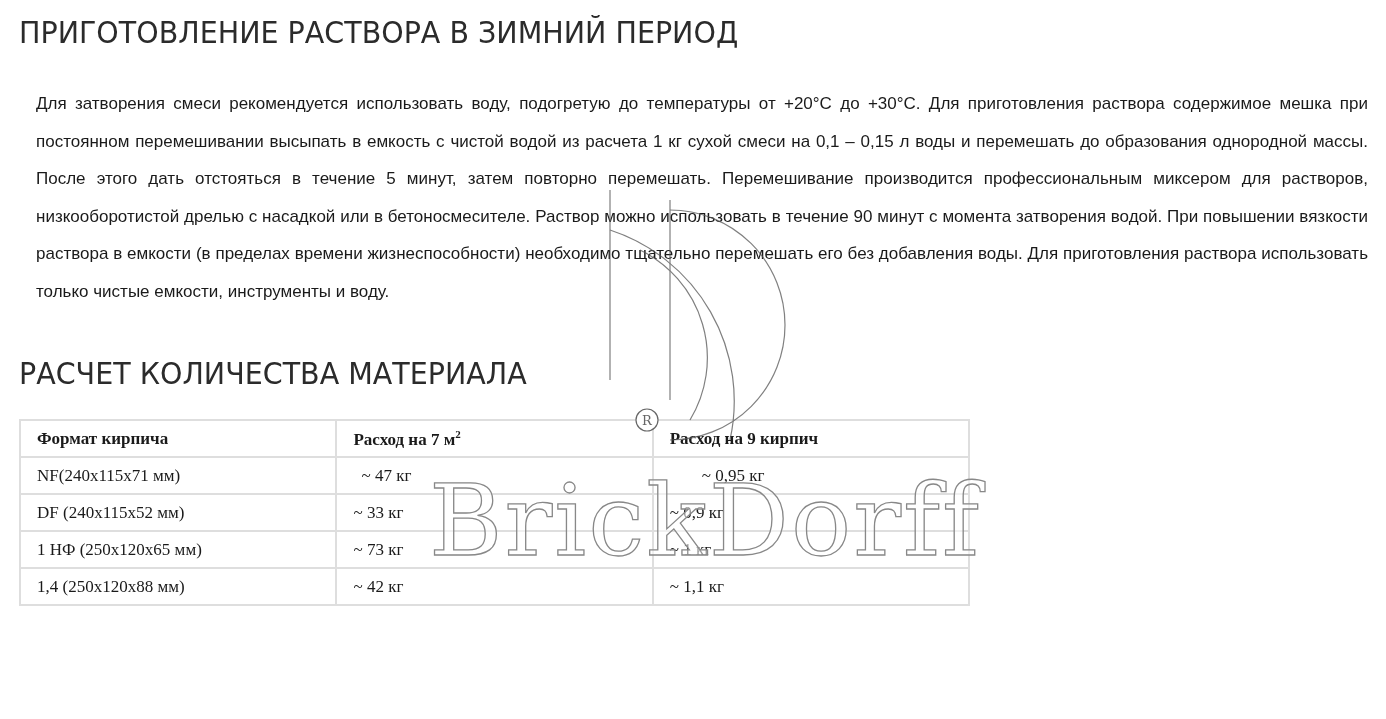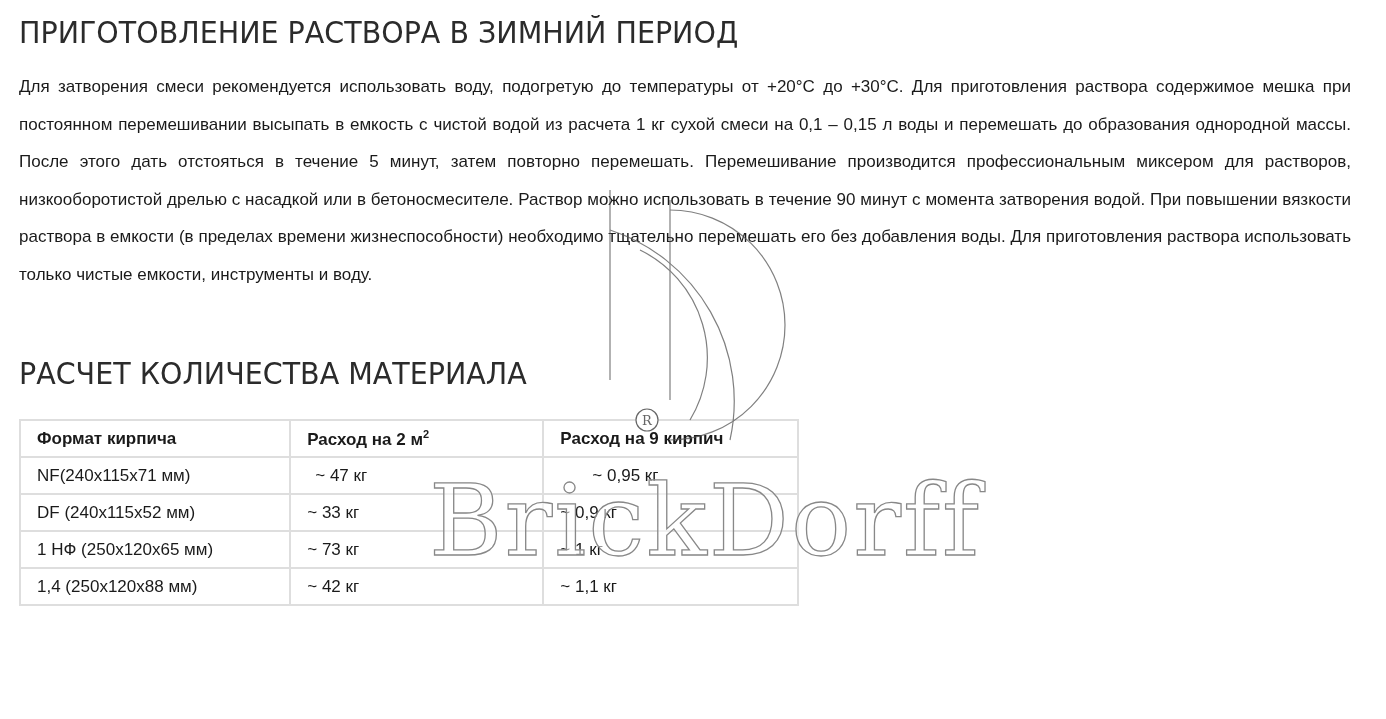--- a/index.html
+++ b/index.html
@@ -11,29 +11,29 @@
     .content { position: absolute; left: 19px; top: 0; width: 1332px; }
     h2.section-title {
       margin: 0; font-weight: normal; font-size: 31px; letter-spacing: 0px;
       color: #2b2b2b; line-height: 1;
       font-family: "DejaVu Sans", sans-serif;
       transform: scaleX(0.92); transform-origin: left center;
     }
     #title-1 { position: absolute; top: 17px; left: 0; }
     #title-2 { position: absolute; top: 358px; left: 0; }
     p.body-text {
-      position: absolute; top: 68px; left: 0; width: 1332px; margin: 0;
+      position: absolute; top: 68px; left: 0; width: 1332px; margin: 17px;
       font-size: 17px; line-height: 37.6px; text-align: justify;
       color: #1a1a1a;
       font-family: "Liberation Sans", sans-serif;
     }
     table.material-table {
       position: absolute; top: 419px; left: 0;
-      border-collapse: collapse; width: 780px;
-      font-family: Liberation Sans, sans-serif; font-size: 17px;
+      border-collapse: collapse; width: 951px;
+      font-family: Liberation Serif, serif; font-size: 17px;
       color: #1a1a1a;
     }
     table.material-table th, table.material-table td {
       border: 2px solid #dedede;
       text-align: left; padding: 0 16px; height: 35px;
       vertical-align: middle;
     }
     table.material-table th { font-weight: bold; font-size: 17px; }
     table.material-table col.c1 { width: 317px; }
     table.material-table col.c2 { width: 317px; }
@@ -55,21 +55,21 @@
 
   <table class="material-table">
     <colgroup>
         <col class="c1">
         <col class="c2">
         <col class="c3">
       </colgroup>
     <thead>
       <tr>
         <th>Формат кирпича</th>
-        <th><span>Расход на 2 м</span><sup>2</sup></th>
+        <th><span>Расход на 7 м</span><sup>2</sup></th>
         <th>Расход на 9 кирпич</th>
       </tr>
     </thead>
     <tbody>
       <tr>
         <td>NF(240x115x71 мм)</td>
         <td style="padding-left:24px">~ 47 кг</td>
         <td style="padding-left:48px">~ 0,95 кг</td>
       </tr>
       <tr>

